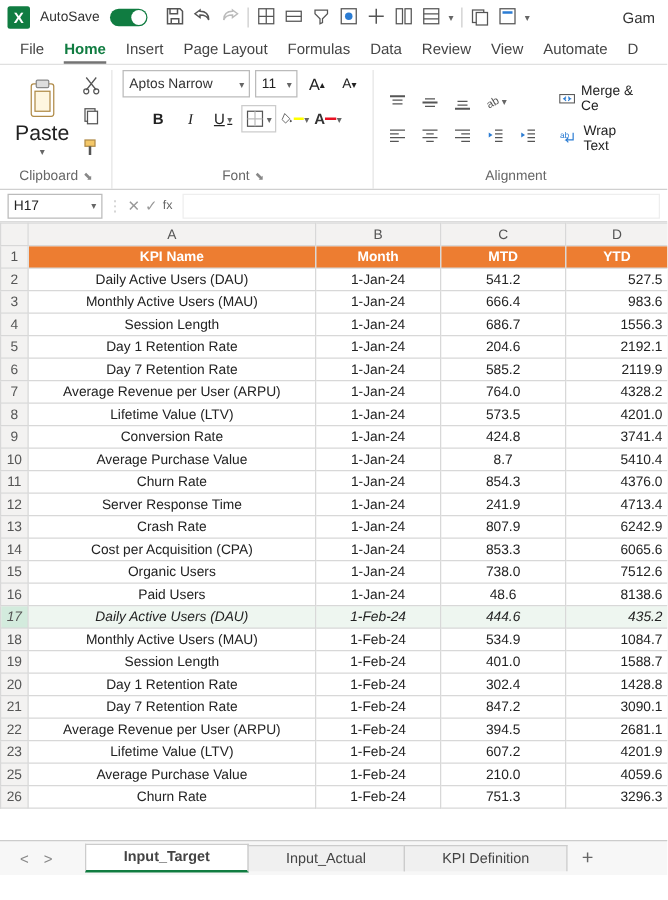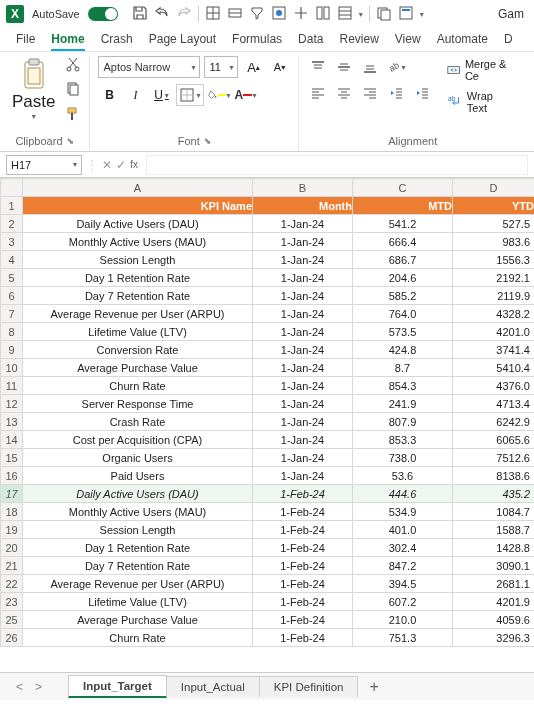--- a/index.html
+++ b/index.html
@@ -62,39 +62,39 @@
   }
   .ribtab {
     font-size: 12px;
     color: #444;
     padding: 2px 0;
     cursor: pointer;
   }
   .ribtab.active {
     color: #107c41;
     font-weight: 600;
-    border-bottom: 2px solid #0ea5e9;
+    border-bottom: 2px solid #737373;
   }
   
   .ribbon {
     display: flex;
     height: 100px;
     border-bottom: 1px solid #d0d0d0;
     padding: 4px 8px 0 8px;
     gap: 8px;
     background: #fff;
   }
   .group {
     display: flex;
     flex-direction: column;
     border-right: 1px solid #e5e5e5;
     padding-right: 8px;
   }
   .group:last-child { border-right: none; }
-  .group-body { flex: 1; display: flex; align-items: flex-start; gap: 6px; }
+  .group-body { flex: 1; display: flex; align-items: center; gap: 6px; }
   .group-label {
     font-size: 11px;
     color: #666;
     text-align: left;
     padding: 2px 0 4px 0;
     display:flex;
     justify-content:center;
     align-items:center;
     gap:4px;
   }
@@ -184,39 +184,39 @@
   .colA { width:230px; }
   .colB { width:100px; }
   .colC { width:100px; }
   .colD { width:82px; }
   td.c { text-align:center; }
   td.r { text-align:right; padding:0 4px; }
   tr.hrow td:not(.rowhdr) {
     background:#ed7d31;
     color:#fff;
     font-weight:600;
-    text-align:right;
+    text-align:center;
   }
   tr.sel td { background:#eef6f0;font-style:italic; }
   tr.sel td.rowhdr { background:#d3ebdd; }
   .corner { background:#f3f2f1; }
 
   
   .sheettabs {
     display:flex;
     align-items:center;
     height:28px;
     border-top:1px solid #ccc;
     padding:0 10px;
     gap:0;
     background:#f7f7f7;
   }
   .nav-arrow { color:#888; padding:0 6px; cursor:pointer; font-size:12px;}
   .sheettab {
-    padding:4px 14px;
+    padding:4px 30px;
     font-size:11.5px;
     background:#f0f0f0;
     border:1px solid #ccc;
     border-bottom:none;
     margin-right:-1px;
     cursor:pointer;
     color:#444;
   }
   .sheettab.active {
     background:#fff;
@@ -282,21 +282,21 @@
           <rect x="4" y="4" width="8" height="2" fill="#2b7cd3"></rect>
         </svg></span>
     <span class="caret">▾</span>
   </div>
   <span class="doc-title">Gam</span>
 </div>
 
 <div class="ribtabs">
   <span class="ribtab">File</span>
   <span class="ribtab active">Home</span>
-  <span class="ribtab">Crash</span>
+  <span class="ribtab">Insert</span>
   <span class="ribtab">Page Layout</span>
   <span class="ribtab">Formulas</span>
   <span class="ribtab">Data</span>
   <span class="ribtab">Review</span>
   <span class="ribtab">View</span>
   <span class="ribtab">Automate</span>
   <span class="ribtab">D</span>
 </div>
 
 <div class="ribbon">
@@ -619,21 +619,21 @@
           <td class="rowhdr">15</td>
           <td class="c">Organic Users</td>
           <td class="c">1-Jan-24</td>
           <td class="c">738.0</td>
           <td class="r">7512.6</td>
         </tr>
         <tr>
           <td class="rowhdr">16</td>
           <td class="c">Paid Users</td>
           <td class="c">1-Jan-24</td>
-          <td class="c">53.6</td>
+          <td class="c">48.6</td>
           <td class="r">8138.6</td>
         </tr>
         <tr class="sel">
           <td class="rowhdr sel">17</td>
           <td class="c">Daily Active Users (DAU)</td>
           <td class="c">1-Feb-24</td>
           <td class="c">444.6</td>
           <td class="r">435.2</td>
         </tr>
         <tr>

